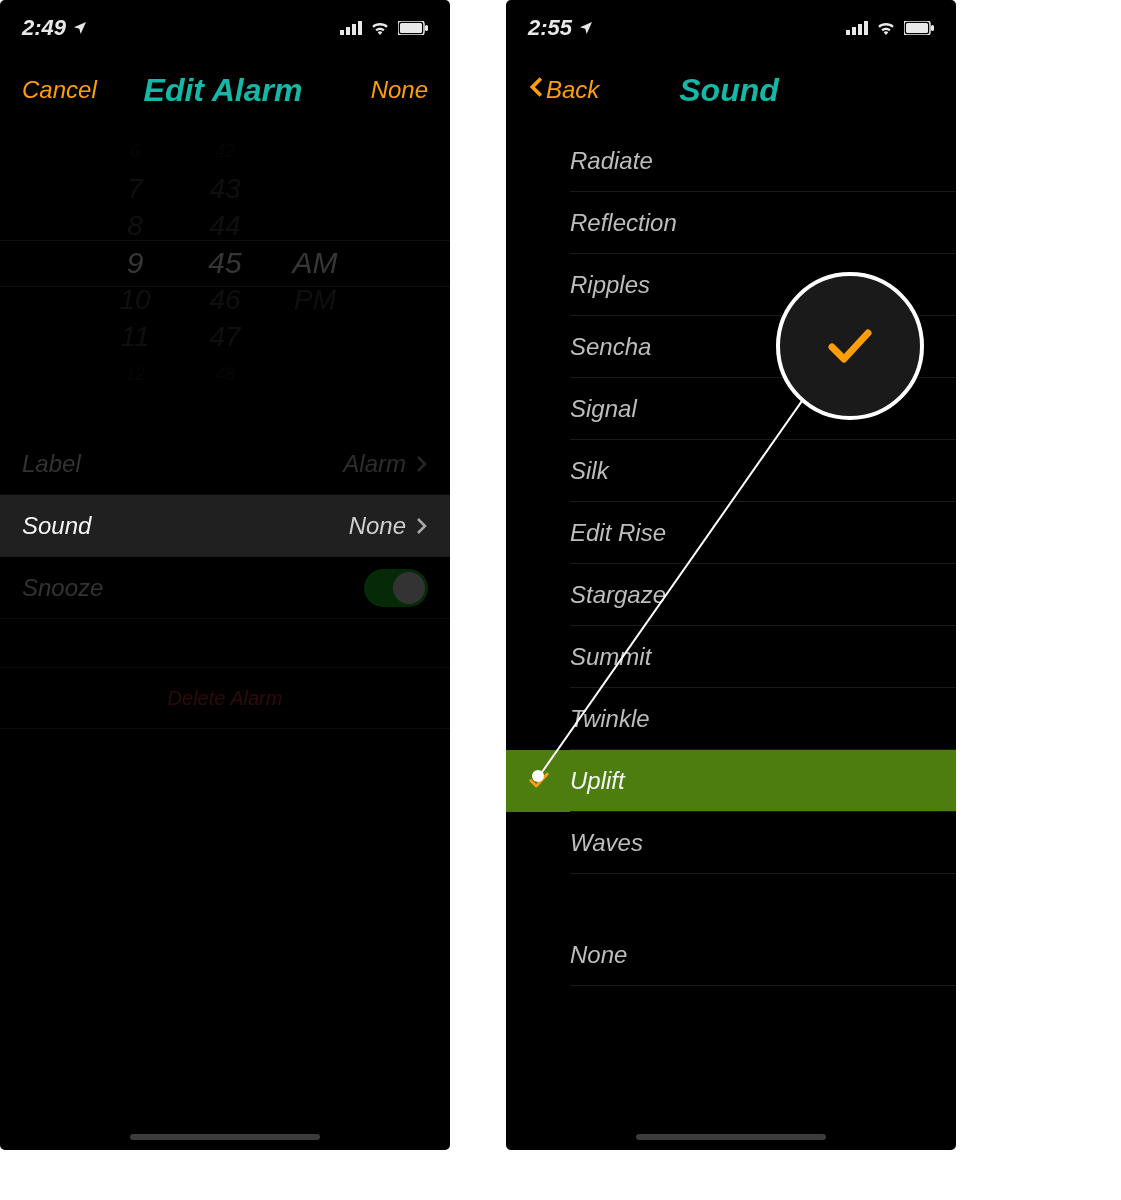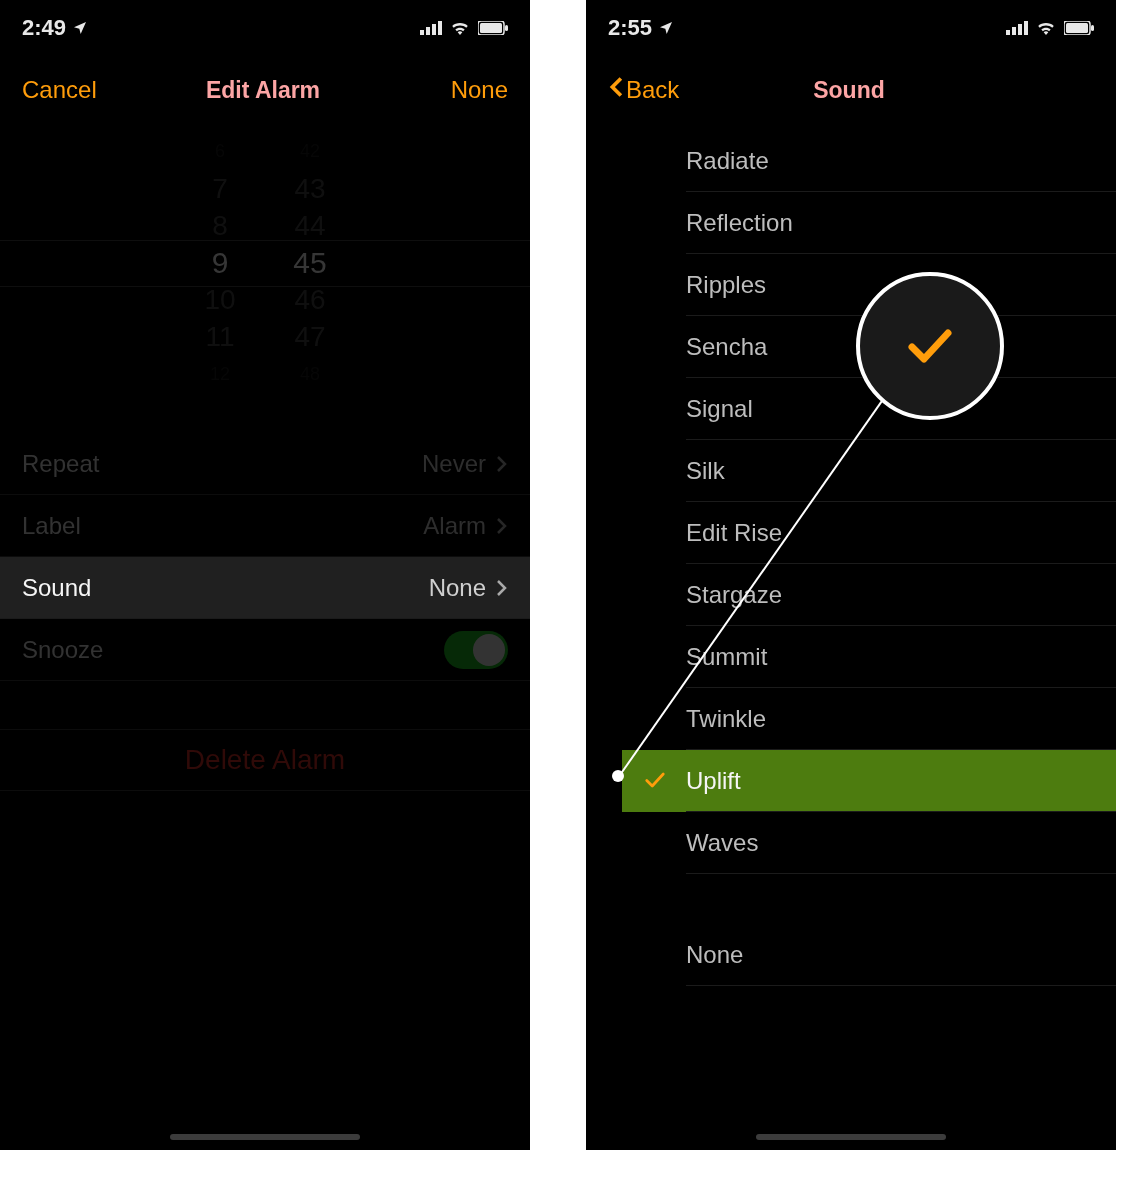--- a/index.html
+++ b/index.html
@@ -1,32 +1,32 @@
 <!DOCTYPE html>
 <html><head>
 <meta charset="utf-8">
 <style>
   * { box-sizing: border-box; margin: 0; padding: 0; }
   html, body { width: 1121px; height: 1200px; background: #fff; font-family: -apple-system, "Helvetica Neue", Arial, sans-serif; }
   .container { display: flex; width: 1121px; height: 1200px; background: #fff; }
-  .phone { position: relative; width: 530px; height: 1150px; background: #000; color: #fff; overflow: hidden; border-radius: 0; }
+  .phone { position: relative; width: 450px; height: 1150px; background: #000; color: #fff; overflow: hidden; border-radius: 5px; font-style: italic; }
   .gap { width: 56px; height: 1200px; background: #fff; }
   .phone-left { margin-left: 0; }
   .phone-right { margin-left: 0; }
 
   
   .statusbar { height: 55px; display: flex; align-items: center; justify-content: space-between; padding: 0 22px; font-size: 22px; font-weight: 600; color: #e8e8e8; }
   .sb-left { display: flex; align-items: center; gap: 6px; }
   .sb-right { display: flex; align-items: center; gap: 8px; }
   .loc-icon svg, .signal-icon svg, .wifi-icon svg, .battery-icon svg { display: block; }
 
   
   .navbar { height: 70px; display: flex; align-items: center; justify-content: space-between; padding: 0 22px; gap: 16px; }
   .nav-btn { color: #ff9d0b; font-size: 24px; font-weight: 400; display: flex; align-items: center; gap: 2px; }
-  .nav-title { color: #fca5a5; font-size: 23px; font-weight: 600; position: absolute; left: 0; right: 4px; text-align: center; pointer-events: none; }
+  .nav-title { color: #14b8a6; font-size: 32px; font-weight: 600; position: absolute; left: 0; right: 4px; text-align: center; pointer-events: none; }
 
   
   .picker-wrap { position: relative; height: 260px; overflow: hidden; margin-top: 8px; }
   .picker-wrap.dimmed { opacity: 0.35; }
   .picker-cols { display: flex; justify-content: center; gap: 30px; height: 100%; }
   .picker-col { display: flex; flex-direction: column; align-items: center; justify-content: center; font-size: 28px; color: #2d2d2d; }
   .picker-col .row { height: 46px; display: flex; align-items: center; justify-content: center; width: 60px; }
   .picker-col .row.sel { color: #9c9c9c; font-size: 30px; }
   .picker-hline { position: absolute; left: 0; right: 0; height: 1px; background: #2a2a2a; }
   .picker-hline.top { top: 107px; }
@@ -42,25 +42,25 @@
   .cell.highlight .value { color: #cfcfcf; }
   .chev svg { display: block; }
   .dim-overlay { opacity: 0.45; }
 
   
   .toggle { width: 64px; height: 38px; background: #1aa61f; border-radius: 19px; position: relative; opacity: 0.55; }
   .toggle .knob { position: absolute; right: 3px; top: 3px; width: 32px; height: 32px; background: #d0d0d0; border-radius: 50%; }
 
   
   .delete-wrap { margin-top: 48px; }
-  .delete-cell { height: 62px; display: flex; align-items: center; justify-content: center; font-size: 28px; color: #6b1713; border-top: 1px solid #1b1b1b; border-bottom: 1px solid #1b1b1b; }
+  .delete-cell { height: 62px; display: flex; align-items: center; justify-content: center; font-size: 20px; color: #6b1713; border-top: 1px solid #1b1b1b; border-bottom: 1px solid #1b1b1b; }
 
   
   .sound-list { margin-top: 5px; }
-  .sound-cell { height: 62px; display: flex; align-items: center; justify-content: space-between; padding: 0 36px 0 64px; font-size: 24px; color: #bdbdbd; position: relative; margin-left: 36px; }
+  .sound-cell { height: 62px; display: flex; align-items: center; justify-content: space-between; padding: 0 36px 0 64px; font-size: 24px; color: #bdbdbd; position: relative; }
   .sound-cell .divider { position: absolute; left: 64px; right: 0; bottom: 0; height: 1px; background: #1b1b1b; }
   .sound-cell.sel { background: #4d7c0f; color: #f5f5f5; }
   .sound-cell.sel .check { color: #ff9d0b; position: absolute; left: 22px; }
   .sound-group-gap { height: 50px; }
 
   
   .callout { position: absolute; width: 148px; height: 148px; border: 4px solid #fff; border-radius: 50%; background: #1a1a1a; display: flex; align-items: center; justify-content: center; }
   .callout svg { display: block; }
   .callout-line { position: absolute; background: #fff; height: 2px; transform-origin: left center; }
   .callout-dot { position: absolute; width: 12px; height: 12px; background: #fff; border-radius: 50%; }
@@ -128,35 +128,33 @@
         </div>
         <div class="picker-col">
           <div class="row" style="font-size:18px;opacity:.4">42</div>
           <div class="row">43</div>
           <div class="row">44</div>
           <div class="row sel">45</div>
           <div class="row">46</div>
           <div class="row">47</div>
           <div class="row" style="font-size:18px;opacity:.4">48</div>
         </div>
+        <div class="picker-col">
+          <div class="row"></div>
+            <div class="row"></div>
+            <div class="row"></div>
+          <div class="row sel">AM</div>
+          <div class="row">PM</div>
+          <div class="row"></div>
+            <div class="row"></div>
+        </div>
       </div>
     </div>
 
     <div class="settings">
-      <div class="cell dim-overlay">
-        <span class="label">Repeat</span>
-        <span class="value">
-          <span>Never</span>
-          <span class="chev">
-              <svg width="12" height="18" viewBox="0 0 12 18" fill="none" stroke="#555" stroke-width="2.5">
-                <path d="M2 2l7 7-7 7"></path>
-              </svg>
-            </span>
-        </span>
-      </div>
       <div class="cell dim-overlay">
         <span class="label">Label</span>
         <span class="value">
           <span>Alarm</span>
           <span class="chev">
               <svg width="12" height="18" viewBox="0 0 12 18" fill="none" stroke="#555" stroke-width="2.5">
                 <path d="M2 2l7 7-7 7"></path>
               </svg>
             </span>
         </span>

